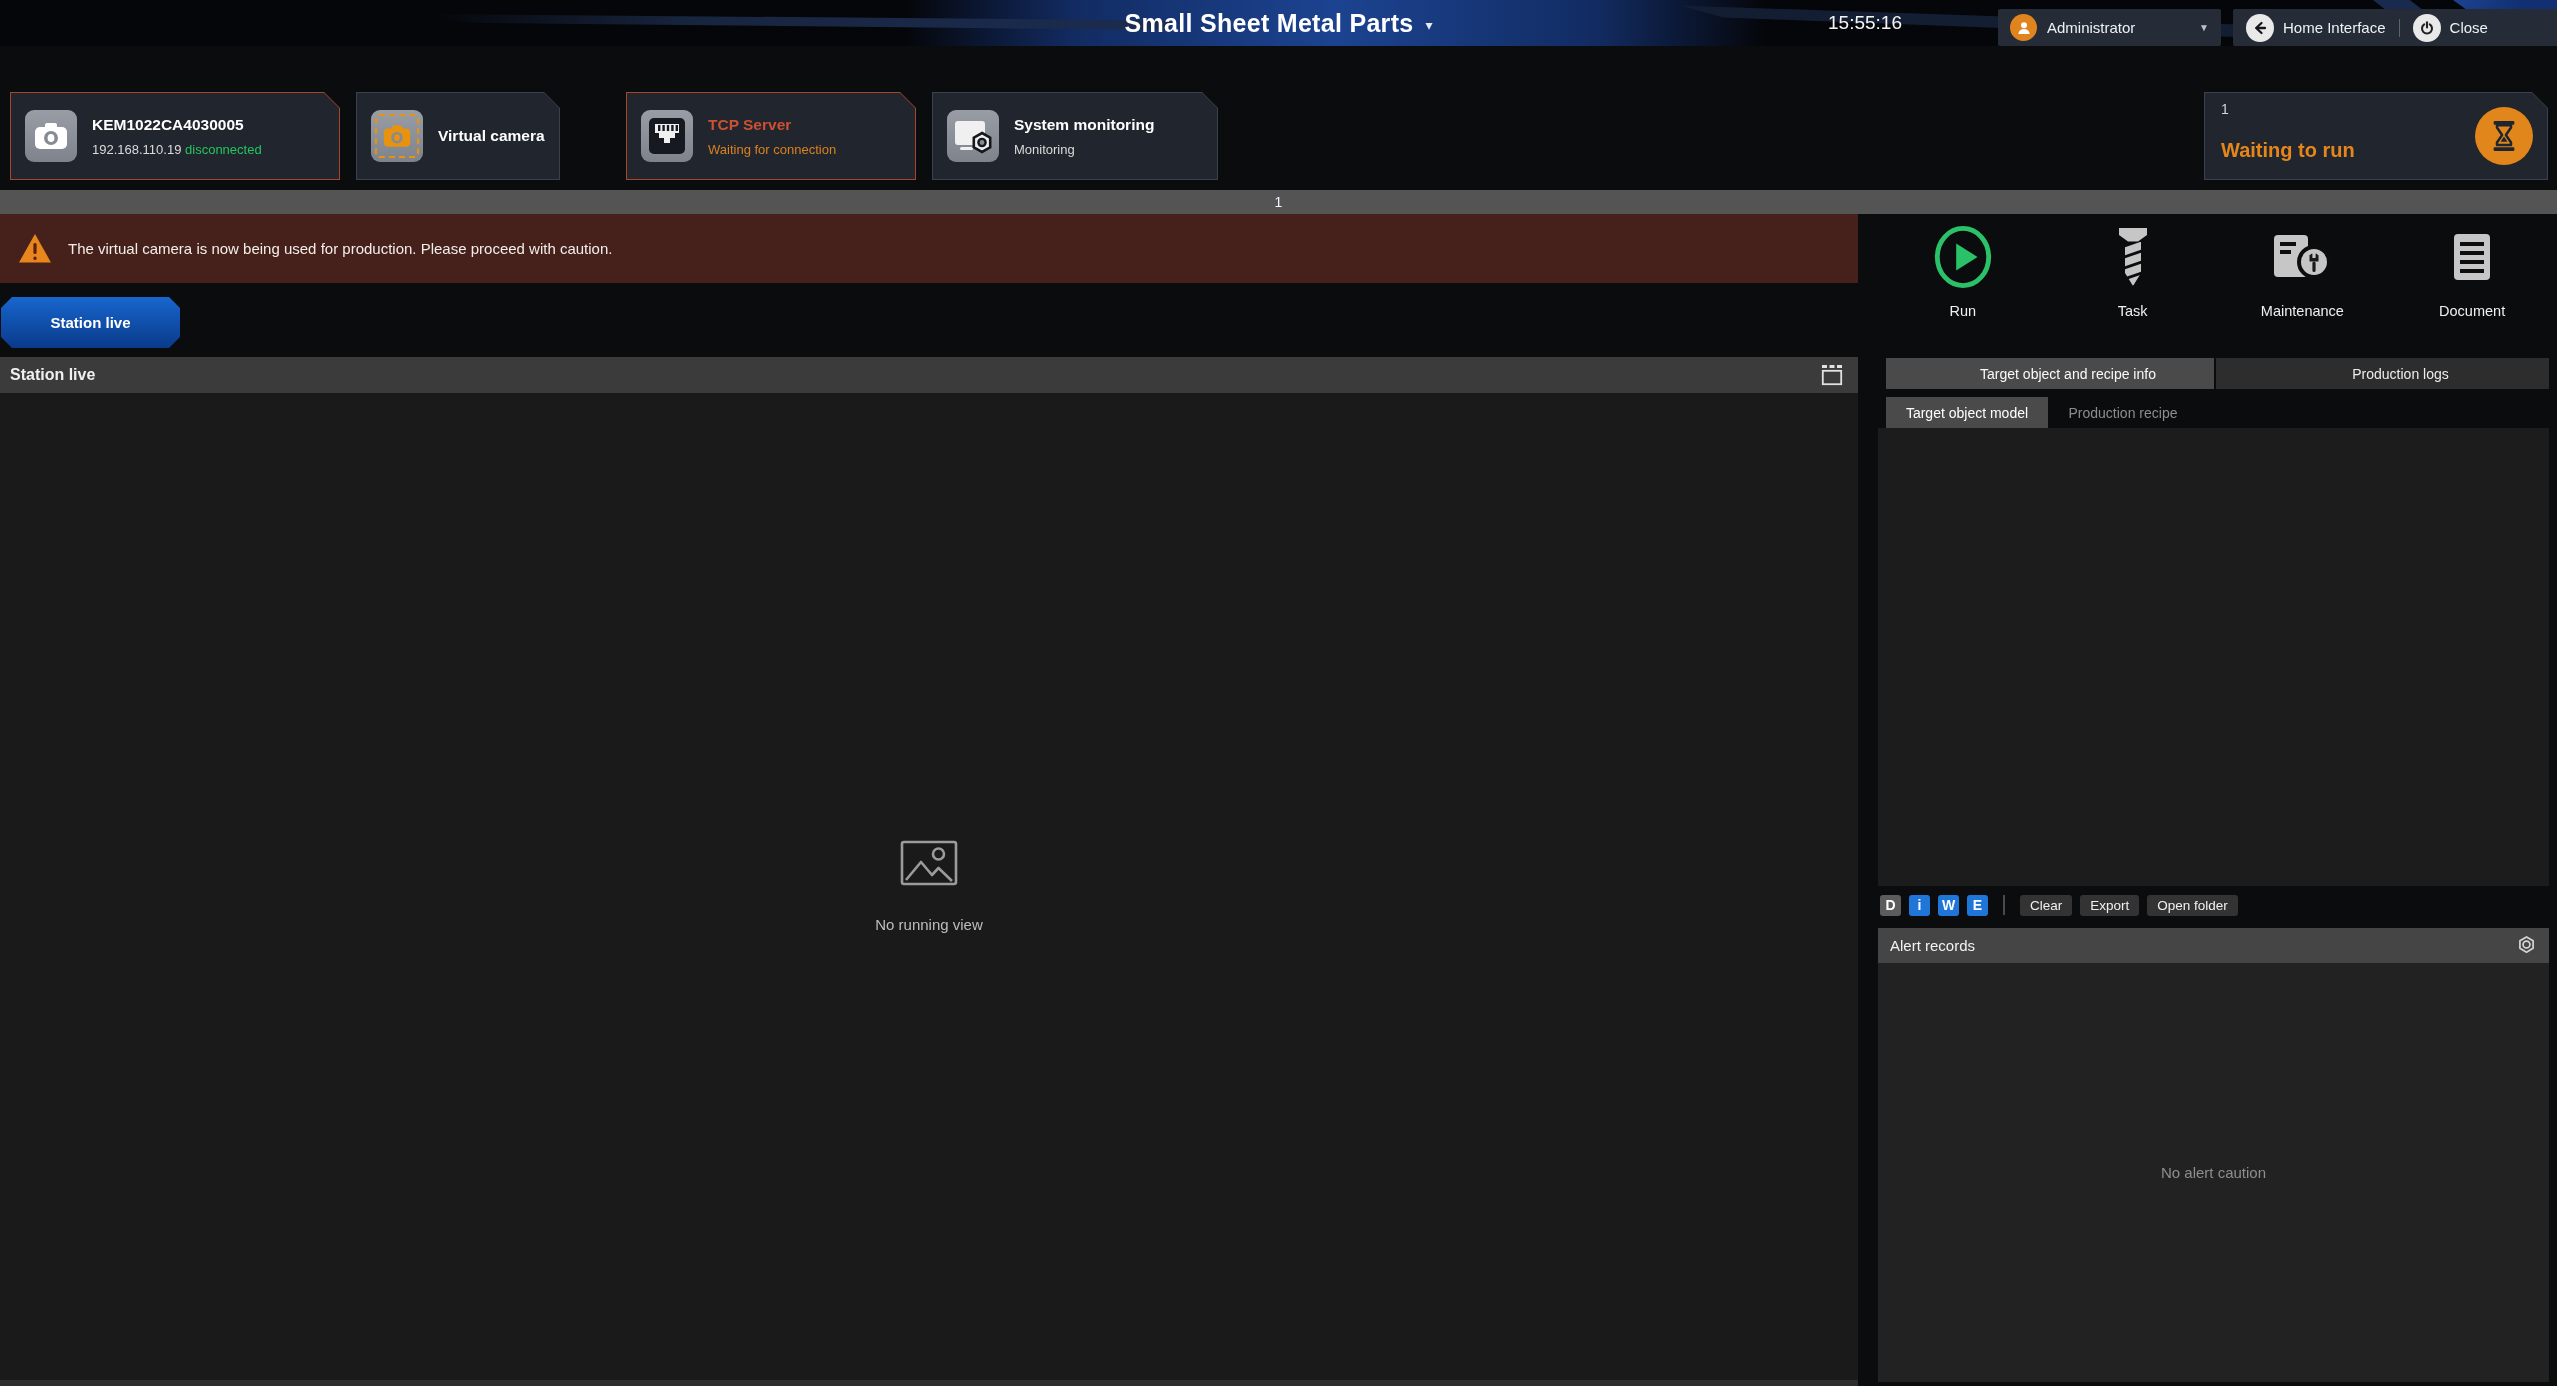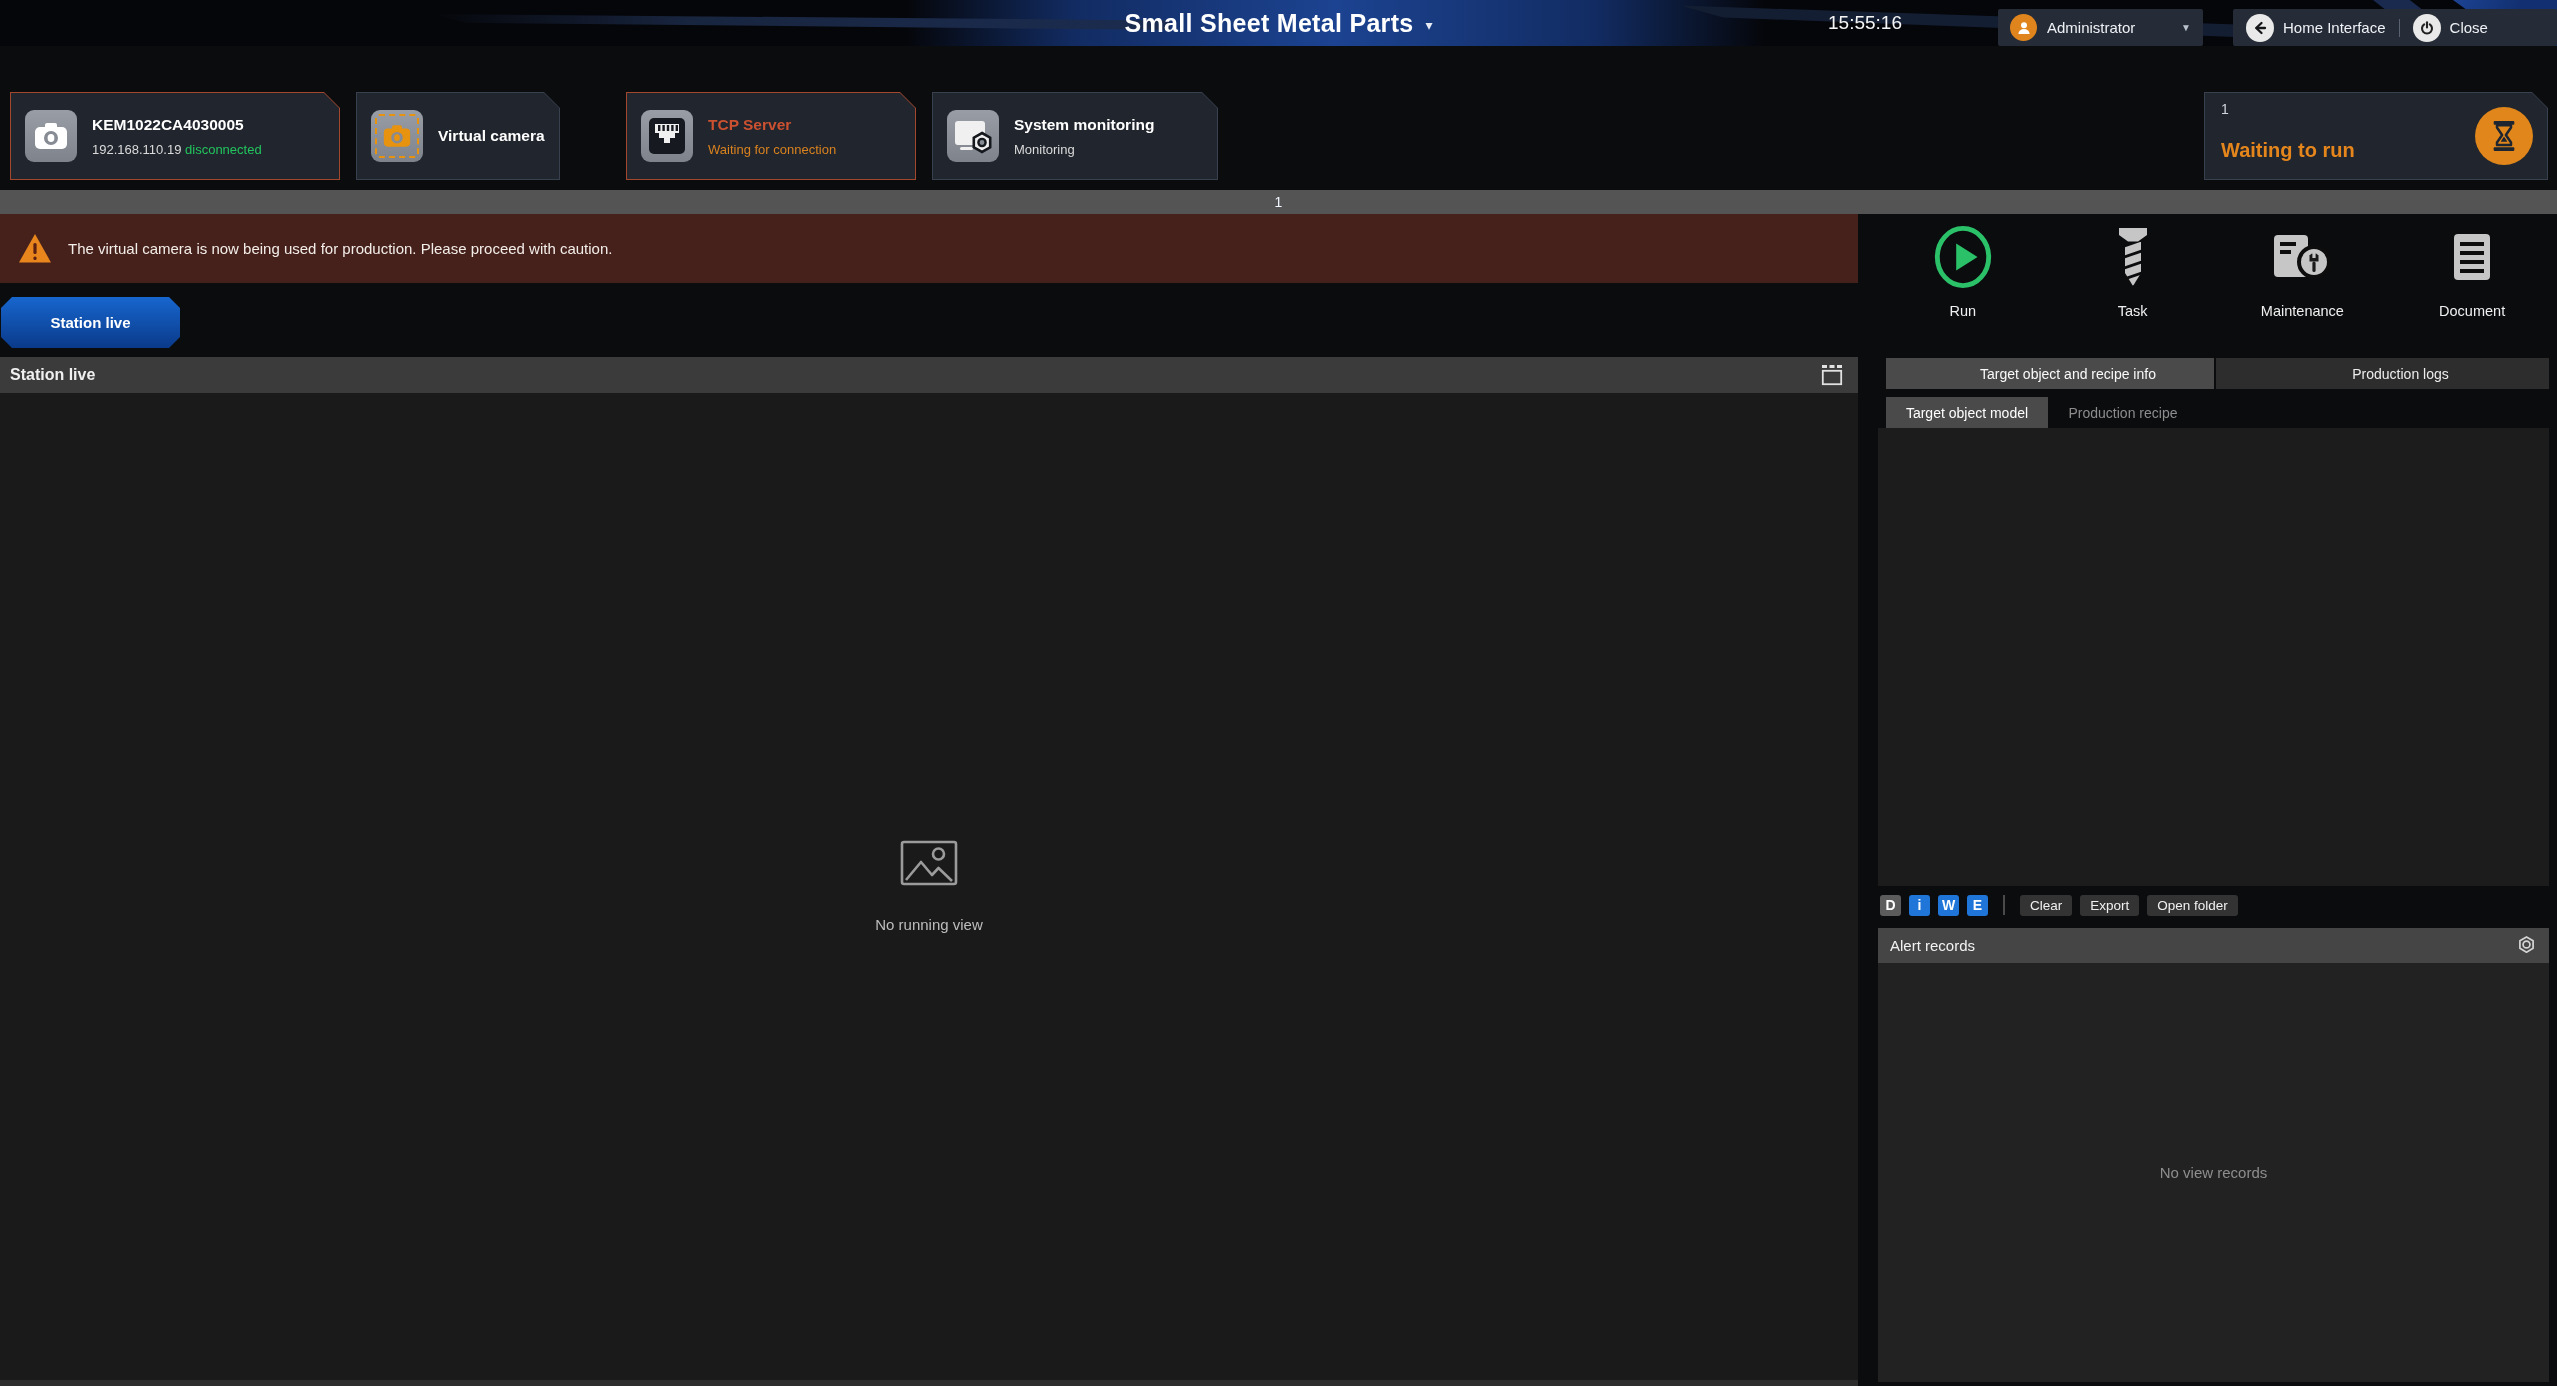--- a/index.html
+++ b/index.html
@@ -19,21 +19,21 @@
   .tb-corner { position:absolute; right:0; top:0; width:200px; height:46px;
     background:linear-gradient(115deg,#2a5cc0 0%,#123071 75%);
     clip-path:polygon(48% 0, 100% 0, 100% 100%, 80% 100%); }
   .tb-corner2 { position:absolute; right:80px; top:0; width:160px; height:46px; background:#1a2a4f;
     clip-path:polygon(35% 0, 58% 0, 95% 100%, 72% 100%); }
   .tb-title { position:absolute; left:0; right:0; top:0; height:46px; display:flex; align-items:center; justify-content:center; gap:12px; z-index:2; }
   .tb-title .t { color:#ffffff; font-size:25px; font-weight:700; letter-spacing:.3px; }
   .tb-title .caret { color:#e8ecf4; font-size:14px; padding-top:3px; }
   .tb-time { position:absolute; left:1828px; top:0; height:46px; line-height:46px; font-size:19px; color:#f5f5f5; z-index:3; }
   .chip { position:absolute; top:9px; height:37px; background:#262c37; display:flex; align-items:center; border-radius:2px; z-index:4; }
-  .admin-chip { left:1998px; width:205px; padding:0 12px; gap:10px; }
+  .admin-chip { left:1998px; width:223px; padding:0 12px; gap:10px; }
   .avatar { width:27px; height:27px; border-radius:50%; background:#e0851d; display:flex; align-items:center; justify-content:center; flex:none; }
   .admin-name { font-size:15px; color:#eef1f5; }
   .admin-caret { margin-left:auto; font-size:10px; color:#b9c1cd; }
   .session-chip { left:2233px; width:324px; padding:0 13px; }
   .session-btn { display:flex; align-items:center; gap:9px; cursor:default; }
   .round-icon { width:28px; height:28px; border-radius:50%; background:#e9e9e9; display:flex; align-items:center; justify-content:center; flex:none; }
   .session-label { font-size:15px; color:#eef1f5; white-space:nowrap; }
   .session-divider { width:1px; height:18px; background:#5a6170; margin:0 13px; }
 
   
@@ -363,16 +363,16 @@
   <div class="alert-header">
     <span class="alert-title">Alert records</span>
     <span class="alert-gear">
       <svg width="21" height="21" viewBox="0 0 22 22">
         <path d="M11 2 l6.9 4 v8 l-6.9 4 l-6.9 -4 v-8 z" fill="none" stroke="#d4d4d4" stroke-width="1.8" stroke-linejoin="round"></path>
         <circle cx="11" cy="10" r="3.6" fill="none" stroke="#d4d4d4" stroke-width="1.8"></circle>
       </svg>
     </span>
   </div>
   <div class="alert-body">
-    <span class="alert-empty">No view records</span>
+    <span class="alert-empty">No alert caution</span>
   </div>
 
 </div>
 
 </body></html>

